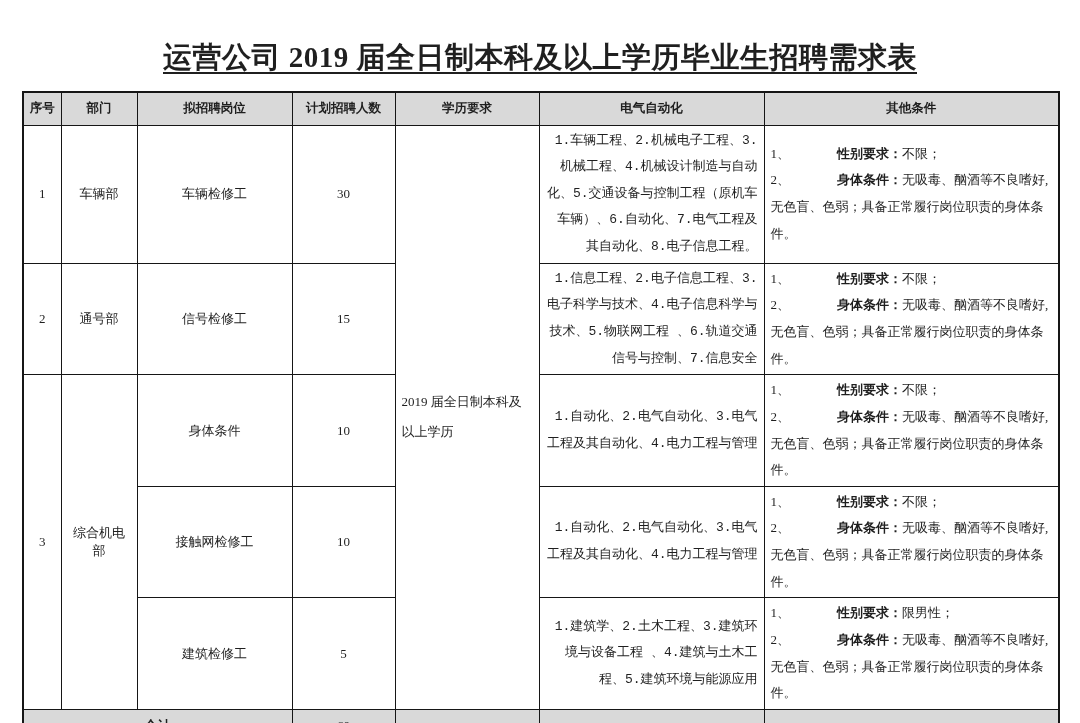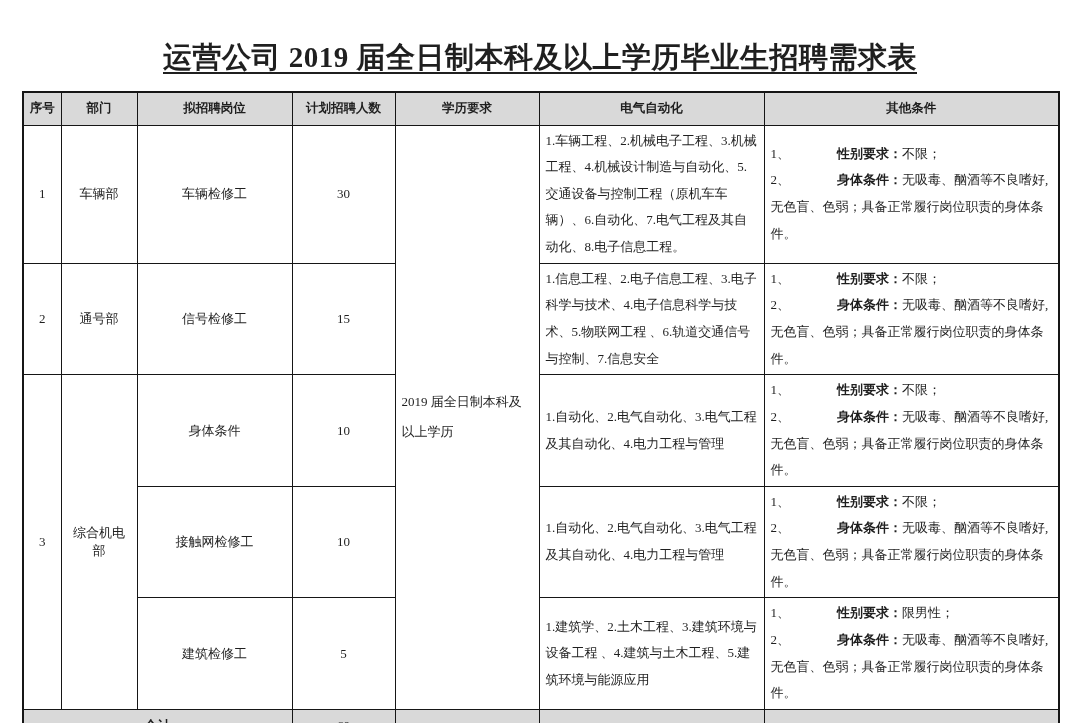--- a/index.html
+++ b/index.html
@@ -47,23 +47,24 @@
     font-size: 12.5px;
     padding: 2px;
   }
   .center { text-align: center; }
   .edu-cell {
     text-align: left;
     line-height: 2.3;
     padding: 4px 10px;
   }
   .majors {
-    text-align: left;
+    text-align: right;
     line-height: 2.05;
     padding: 6px 9px;
+    font-family: Liberation Mono, monospace;
   }
   .conds {
     text-align: left;
     line-height: 2.05;
     padding: 6px 11px;
   }
   .cond-label { font-weight: bold; margin-left: 47px; }
   .r1 { height: 108px; }
   .r2 { height: 88px; }
   .r3 { height: 107px; }

